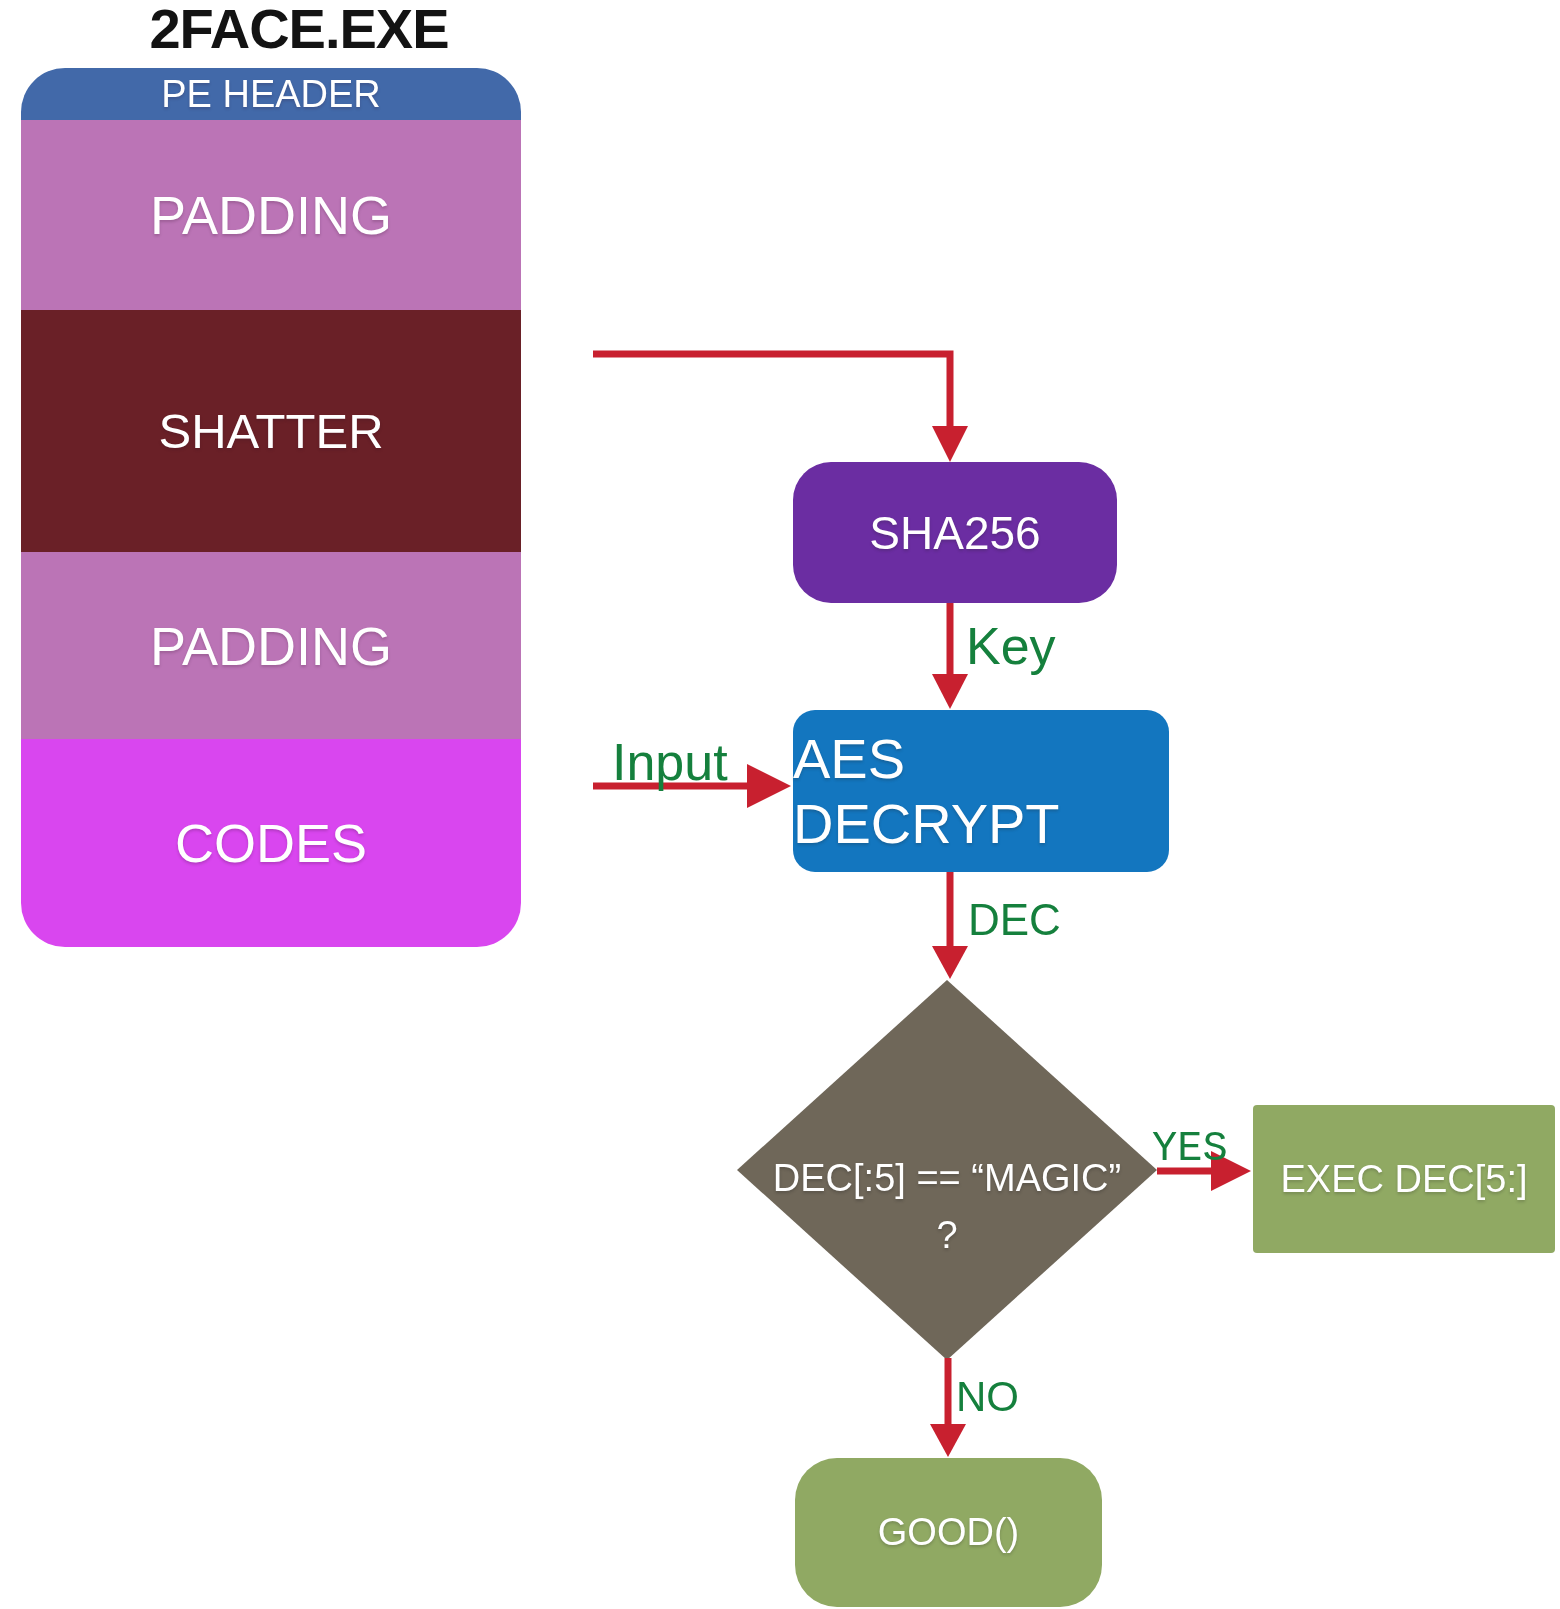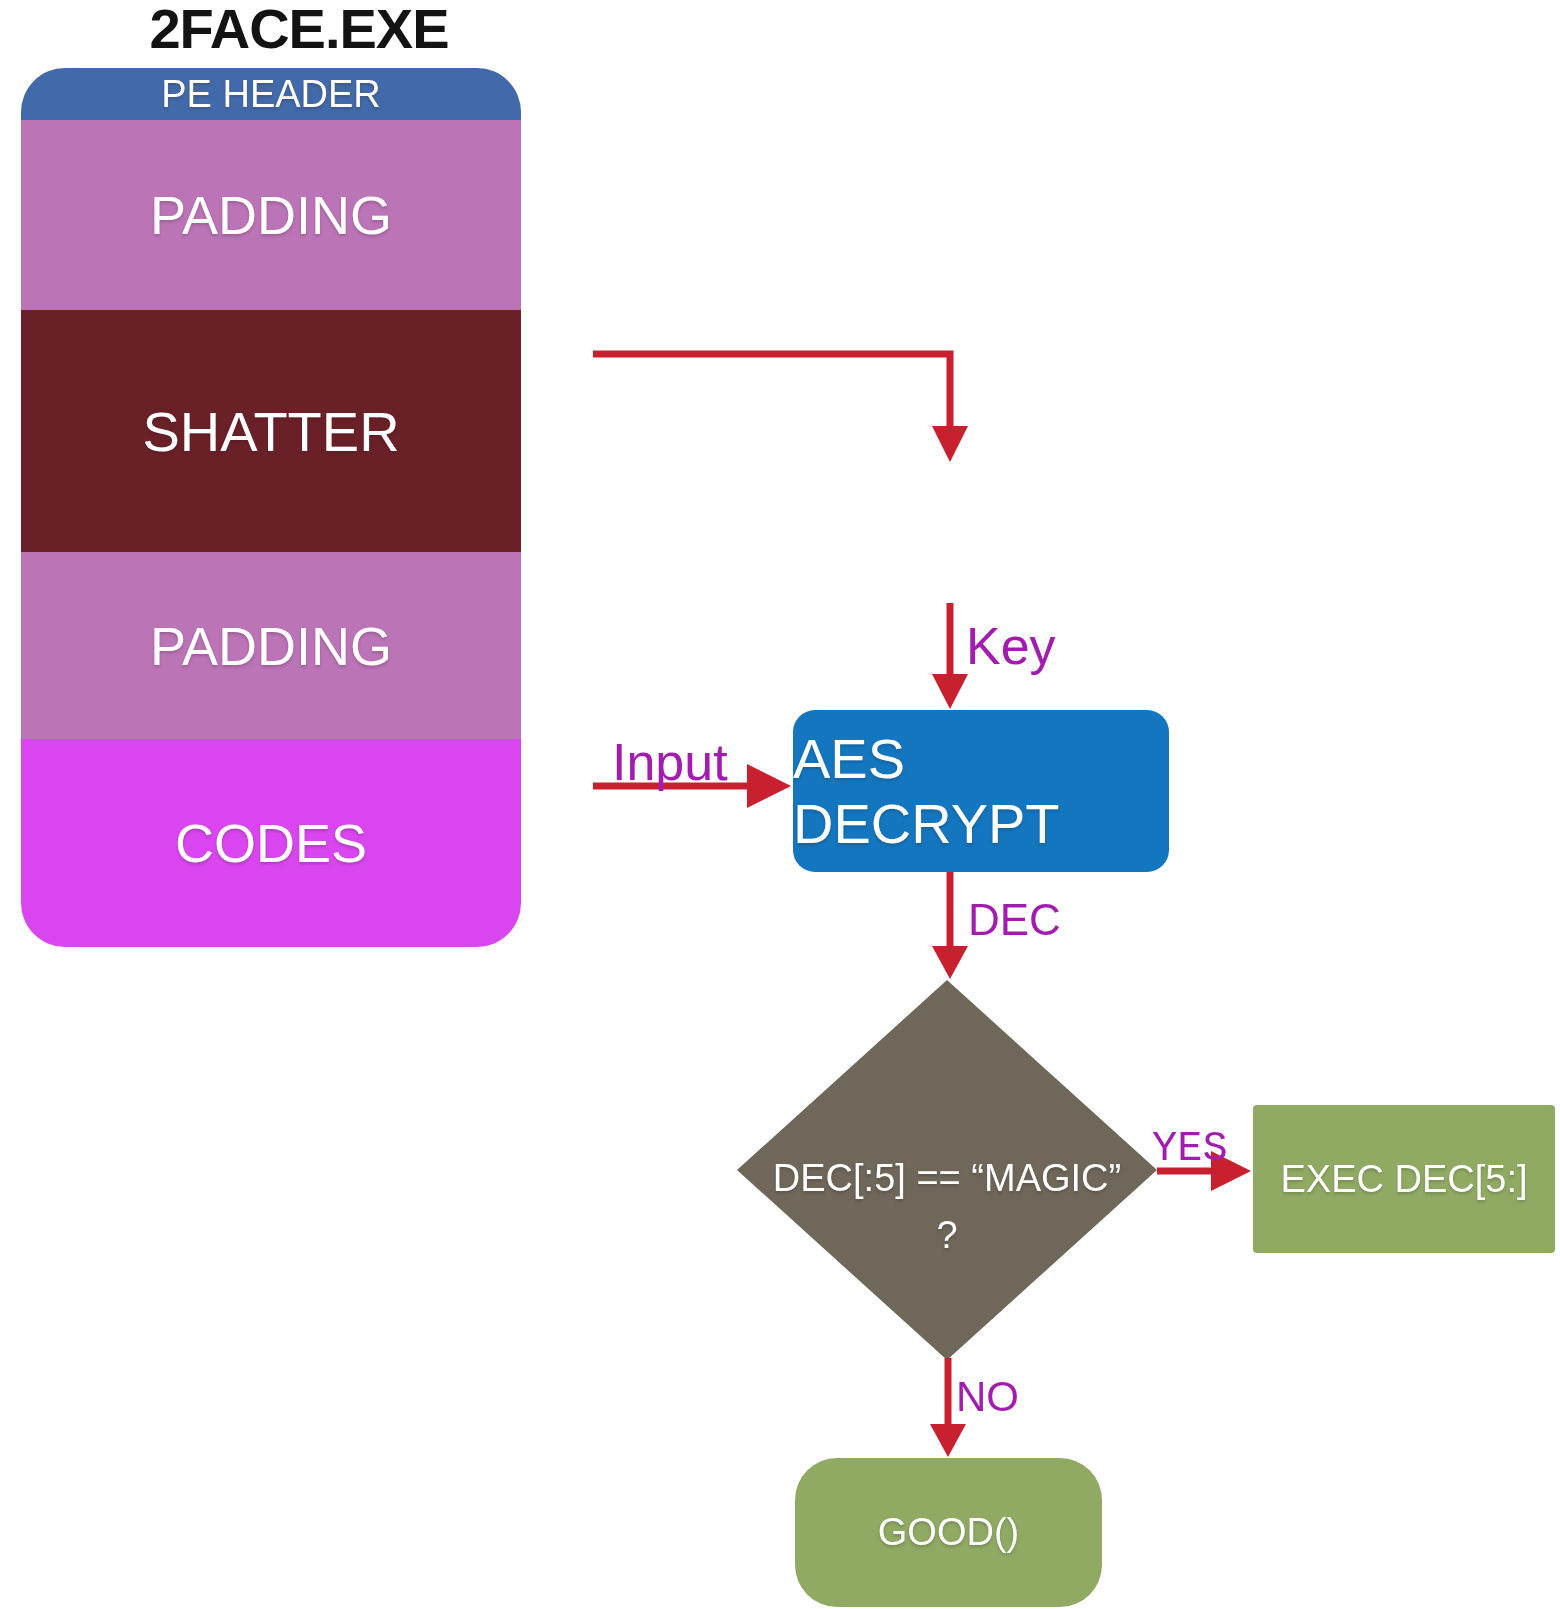--- a/index.html
+++ b/index.html
@@ -15,40 +15,40 @@
     letter-spacing:-1px; color:#131313;
   }
   
   .stack { position:absolute; left:5px; top:68px; width:500px; z-index:1;padding-left:16px; }
   .sec {
     display:flex; align-items:center; justify-content:center;
     color:#ffffff; text-shadow:0 2px 3px rgba(50,20,40,0.22);
   }
   .sec-0 { height:52px;  border-radius:44px 44px 0 0; font-size:38px; }
   .sec-1 { height:190px; font-size:54px; }
-  .sec-2 { height:242px; font-size:56px; }
+  .sec-2 { height:242px; font-size:49px; }
   .sec-3 { height:187px; font-size:54px; }
   .sec-4 { height:98px;  font-size:46px; letter-spacing:-1px; }
   .sec-5 { height:208px; border-radius:0 0 44px 44px; font-size:54px; }
   
   .node {
     position:absolute; display:flex; align-items:center; justify-content:center;
     color:#ffffff; z-index:3; text-shadow:0 2px 3px rgba(30,30,30,0.22);
   }
   .node-sha  { left:793px;  top:462px;  width:324px; height:141px; border-radius:38px; font-size:46px; }
   .node-aes  { left:793px;  top:710px;  width:376px; height:162px; border-radius:22px; font-size:56px; }
   .node-exec { left:1253px; top:1105px; width:302px; height:148px; border-radius:4px; font-size:38px; }
   .node-good { left:795px;  top:1458px; width:307px; height:149px; border-radius:42px; font-size:38px; }
   .decision-text {
     position:absolute; left:737px; top:1150px; width:420px; z-index:3;
     text-align:center; color:#ffffff; font-size:38px; line-height:1.5;
     text-shadow:0 2px 3px rgba(30,30,30,0.25);
   }
   
-  .edge-label { position:absolute; color:#a21caf; z-index:4; line-height:1; }
+  .edge-label { position:absolute; color:#15803d; z-index:4; line-height:1; }
   .lbl-key   { left:966px;  top:620px;  font-size:52px; }
   .lbl-input { left:612px;  top:736px;  font-size:52px; }
   .lbl-dec   { left:968px;  top:898px;  font-size:44px; }
   .lbl-yes   { left:1152px; top:1128px; font-size:42px;font-family:Liberation Mono, monospace; }
   .lbl-no    { left:956px;  top:1376px; font-size:42px; }
   
   .overlay { position:absolute; left:0; top:0; z-index:2; }
 </style>
 </head>
 <body>
@@ -91,20 +91,23 @@
 
     <polygon points="947,980 1157,1170 947,1360 737,1170" fill="#6f6759"></polygon>
 
     <line x1="1157" y1="1171" x2="1213" y2="1171" stroke-width="7" stroke="#c8202f"></line>
     <polygon points="1211,1151 1211,1191 1251,1171" fill="#c8202f"></polygon>
 
     <line x1="948" y1="1358" x2="948" y2="1426" stroke-width="7" stroke="#c8202f"></line>
     <polygon points="930,1424 966,1424 948,1457" fill="#c8202f"></polygon>
   </svg>
 
+  <div class="node node-sha" style="background-color: rgb(107, 45, 162);">
+    <span>SHA256</span>
+  </div>
   <div class="node node-aes" style="background-color: rgb(19, 118, 191);">
     <span>AES DECRYPT</span>
   </div>
   <div class="decision-text">
     <div>DEC[:5] == “MAGIC”</div>
     <div>?</div>
   </div>
   <div class="node node-exec" style="background-color: rgb(144, 169, 99);">
     <span>EXEC DEC[5:]</span>
   </div>

